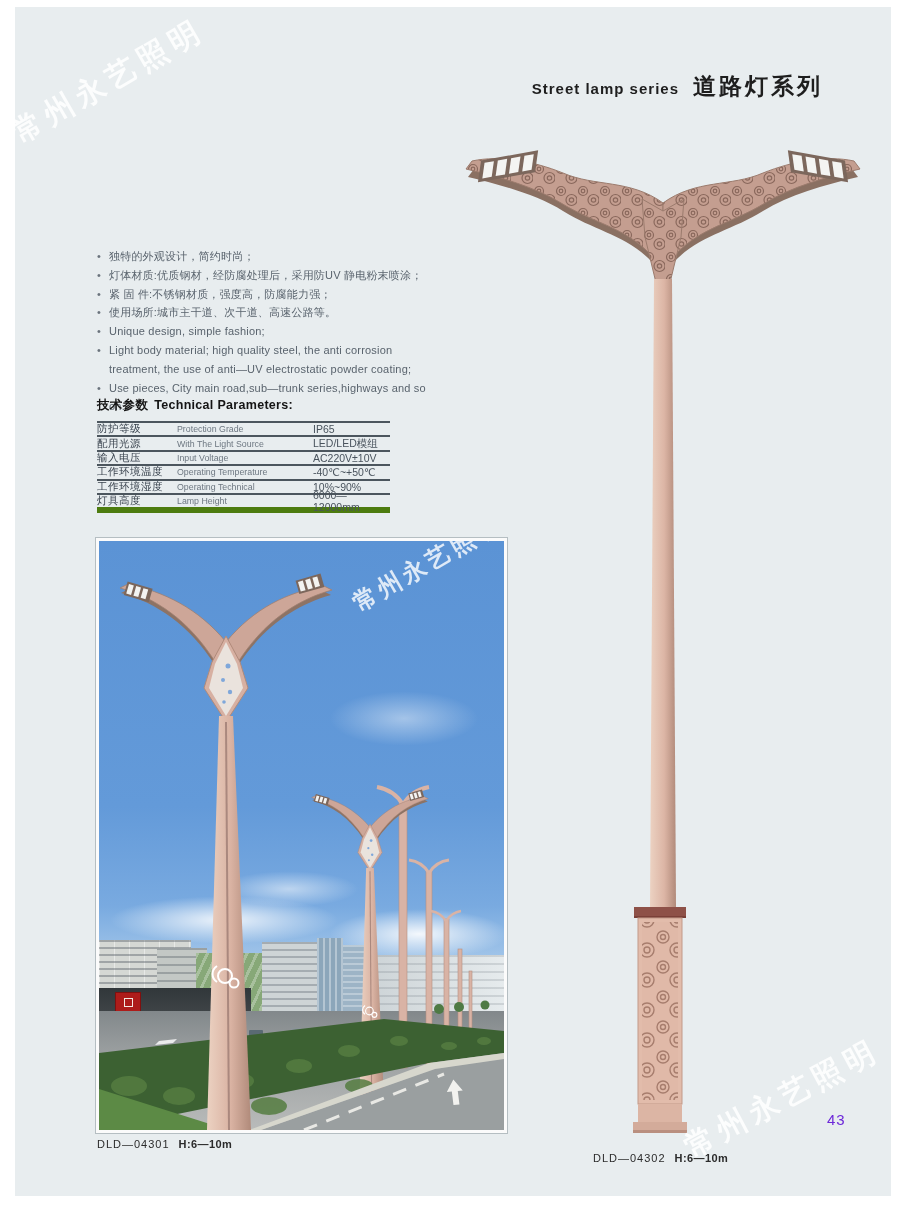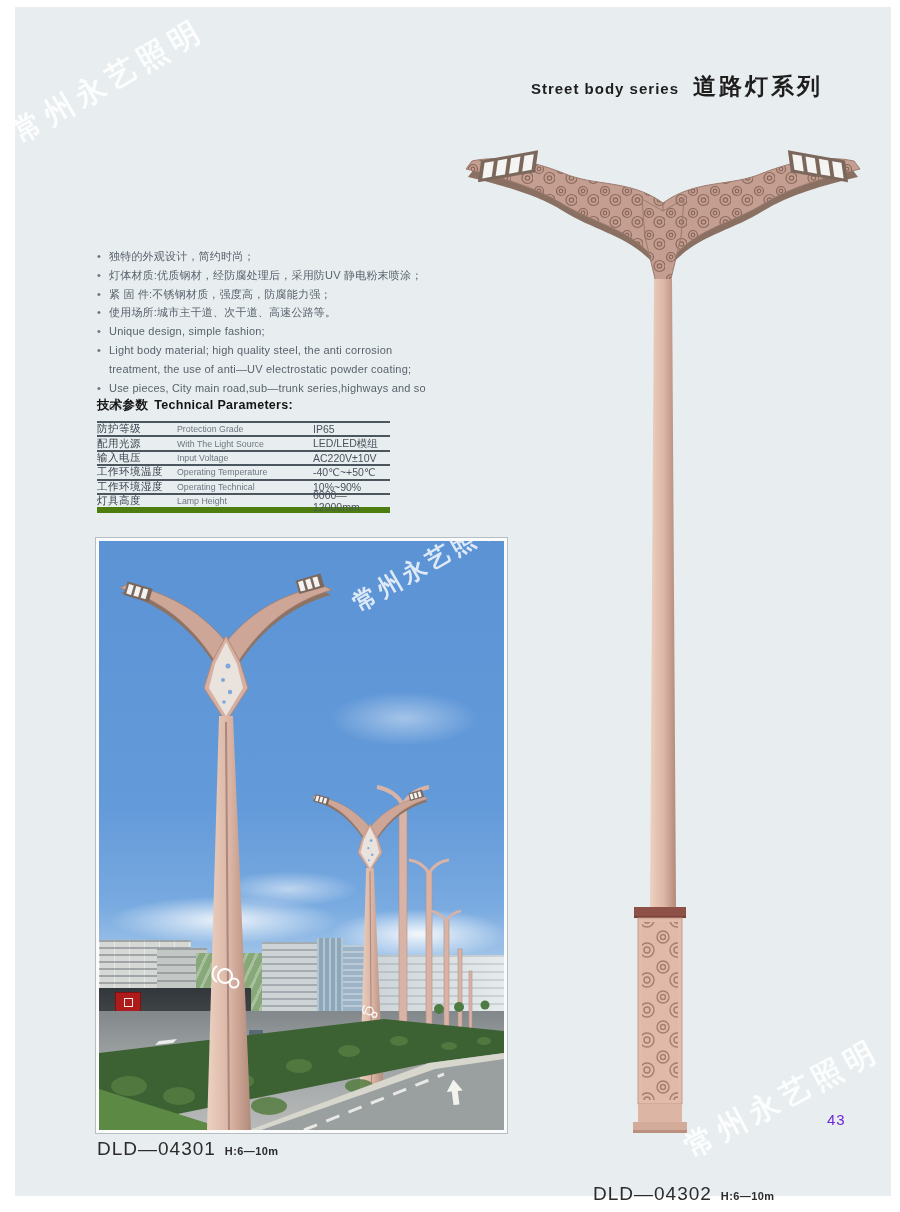--- a/index.html
+++ b/index.html
@@ -74,40 +74,40 @@
              border:1px solid #7e100f; }
   .redsign span { position:absolute; left:8px; top:5px; width:9px; height:9px;
                   border:1.5px solid #f3e9e2; }
   .roadbase { left:0; top:470px; width:405px; height:119px;
               background:linear-gradient(180deg,#82888b 0%,#9ea2a3 40%,#b9bbba 100%); }
   .photo-svg { position:absolute; left:0; top:0; z-index:8; }
 
   
   .plabel { position:absolute; display:flex; align-items:baseline; gap:9px; z-index:6; }
   .plabel1 { left:82px; top:1131px; }
-  .plabel2 { left:578px; top:1176px; }
-  .model { font-size:19px; color:#2b2b2b; letter-spacing:1px; }
+  .plabel2 { left:578px; top:1145px; }
+  .model { font-size:11px; color:#2b2b2b; letter-spacing:1px; }
   .hspec { font-size:11px; font-weight:bold; color:#2b2b2b; letter-spacing:.4px; }
 
   .pagenum { position:absolute; left:812px; top:1104px; font-size:15px; color:#6d28d9;
              letter-spacing:1px; z-index:6; }
 
   .lamp-render { position:absolute; left:430px; top:112px; z-index:5; }
 </style>
 </head>
 <body>
 
 <div class="page">
   <div class="content">
 
     <div class="wm wm1">常州永艺照明</div>
     <div class="wm wm3">常州永艺照明</div>
 
     <div class="header">
-      <span class="header-en">Street body series</span>
+      <span class="header-en">Street lamp series</span>
       <span class="header-zh">道路灯系列</span>
     </div>
 
     <div class="features">
       <ul>
         <li>独特的外观设计，简约时尚；</li>
         <li>灯体材质:优质钢材，经防腐处理后，采用防UV 静电粉末喷涂；</li>
         <li>紧 固 件:不锈钢材质，强度高，防腐能力强；</li>
         <li>使用场所:城市主干道、次干道、高速公路等。</li>
         <li>Unique design, simple fashion;</li>

